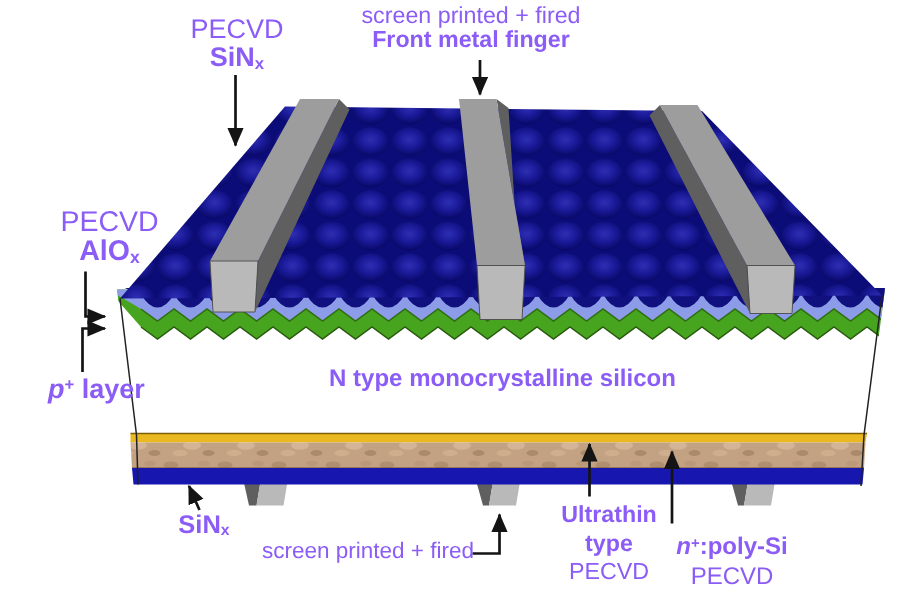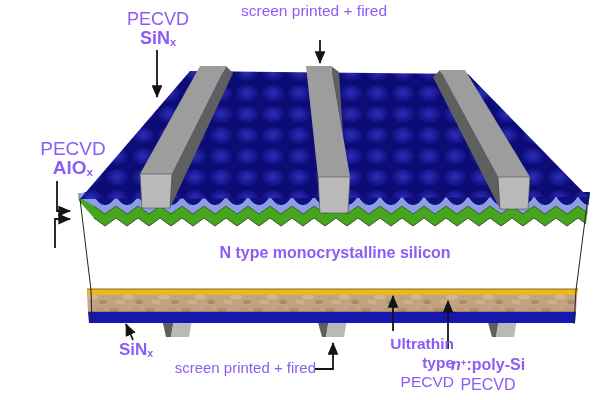--- a/index.html
+++ b/index.html
@@ -11,21 +11,21 @@
   .it{font-style:italic;}
   .sb{font-size:0.62em;vertical-align:-0.18em;font-weight:bold;}
   .sp{font-size:0.62em;vertical-align:0.45em;font-weight:bold;}
   .lbl-front-sin{left:98px;top:10px;width:120px;font-size:18px;line-height:19px;}
   .lbl-front-finger{left:214px;top:3px;width:200px;font-size:15.5px;line-height:16px;}
   .lbl-alox{left:18px;top:139px;width:110px;font-size:19px;line-height:19px;}
   .lbl-p-layer{left:32px;top:249px;width:130px;font-size:18px;line-height:17.5px;text-align:left;}
   .lbl-bulk{left:185px;top:244px;width:300px;font-size:16px;font-weight:bold;}
   .lbl-rear-sin{left:104px;top:340px;width:64px;font-size:17px;font-weight:bold;}
   .lbl-rear-finger{left:148px;top:361px;width:168px;font-size:15px;line-height:13.5px;text-align:right;}
-  .lbl-oxide{left:358px;top:334px;width:96px;font-size:15.5px;line-height:19px;text-align:right;font-weight:bold;}
+  .lbl-oxide{left:358px;top:334px;width:96px;font-size:15.5px;line-height:19px;text-align:center;font-weight:bold;}
   .lbl-oxide .rg{font-weight:normal;}
   .lbl-poly{left:427px;top:353px;width:122px;font-size:16px;line-height:19.5px;}
   .lbl-poly .rg{font-weight:normal;}
 </style>
 </head>
 <body>
 
 <div class="page">
 
 <svg width="600" height="400" viewBox="0 0 600 400">
@@ -117,28 +117,30 @@
   <line x1="448" y1="349" x2="448" y2="301" stroke="#141414" stroke-width="1.8" marker-end="url(#ah)"></line>
 </svg>
 
 <div class="lbl lbl-front-sin">
   <div>PECVD</div>
   <div class="b"><span>SiN</span><span class="sb">x</span></div>
 </div>
 
 <div class="lbl lbl-front-finger">
   <div>screen printed + fired</div>
+  <div class="b">Front metal finger</div>
 </div>
 
 <div class="lbl lbl-alox">
   <div>PECVD</div>
   <div class="b"><span>AlO</span><span class="sb">x</span></div>
 </div>
 
 <div class="lbl lbl-p-layer">
+  <div class="b"><span class="it">p</span><span class="sp">+</span><span> layer</span></div>
 </div>
 
 <div class="lbl lbl-bulk">N type monocrystalline silicon</div>
 
 <div class="lbl lbl-rear-sin"><span>SiN</span><span class="sb">x</span></div>
 
 <div class="lbl lbl-rear-finger">
   <div>screen printed + fired</div>
 </div>
 

